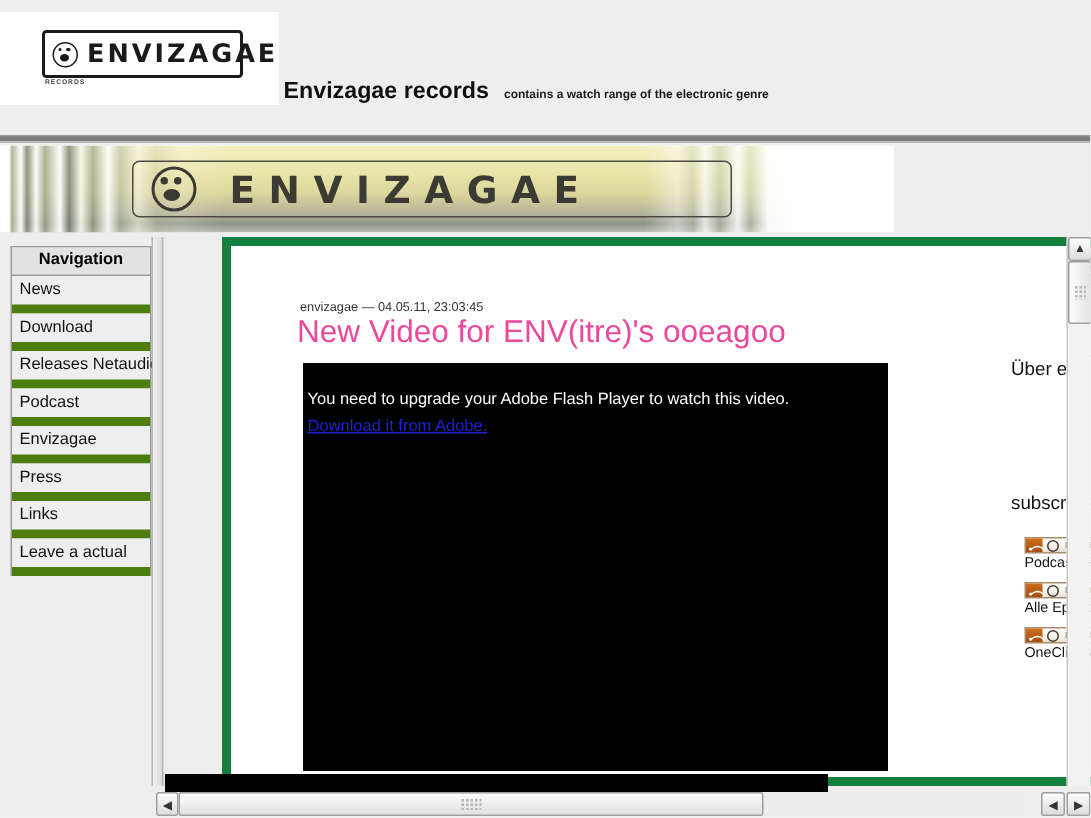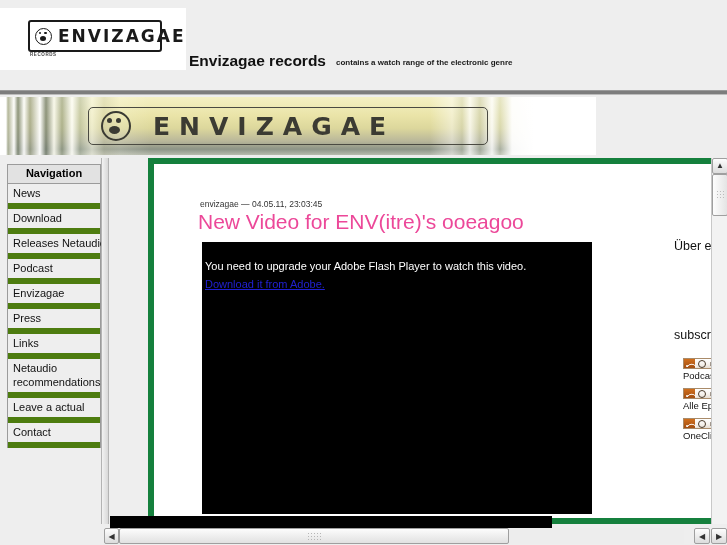--- a/index.html
+++ b/index.html
@@ -570,23 +570,21 @@
   <div id="sidebar">
     <div id="nav-list">
       <div class="nav-head">Navigation</div>
       <div class="nav-item">News</div>
       <div class="nav-item">Download</div>
       <div class="nav-item">Releases Netaudio</div>
       <div class="nav-item">Podcast</div>
       <div class="nav-item">Envizagae</div>
       <div class="nav-item">Press</div>
       <div class="nav-item">Links</div>
-      <div class="nav-item wrap">Netaudio recommendations</div>
       <div class="nav-item">Leave a actual</div>
-      <div class="nav-item">Contact</div>
     </div>
 
   </div>
 
   <div id="inner-scroll-left"></div>
 
   <div id="inner-frame">
     <div id="inner-content">
 
       <div id="post-meta">envizagae — 04.05.11, 23:03:45</div>

